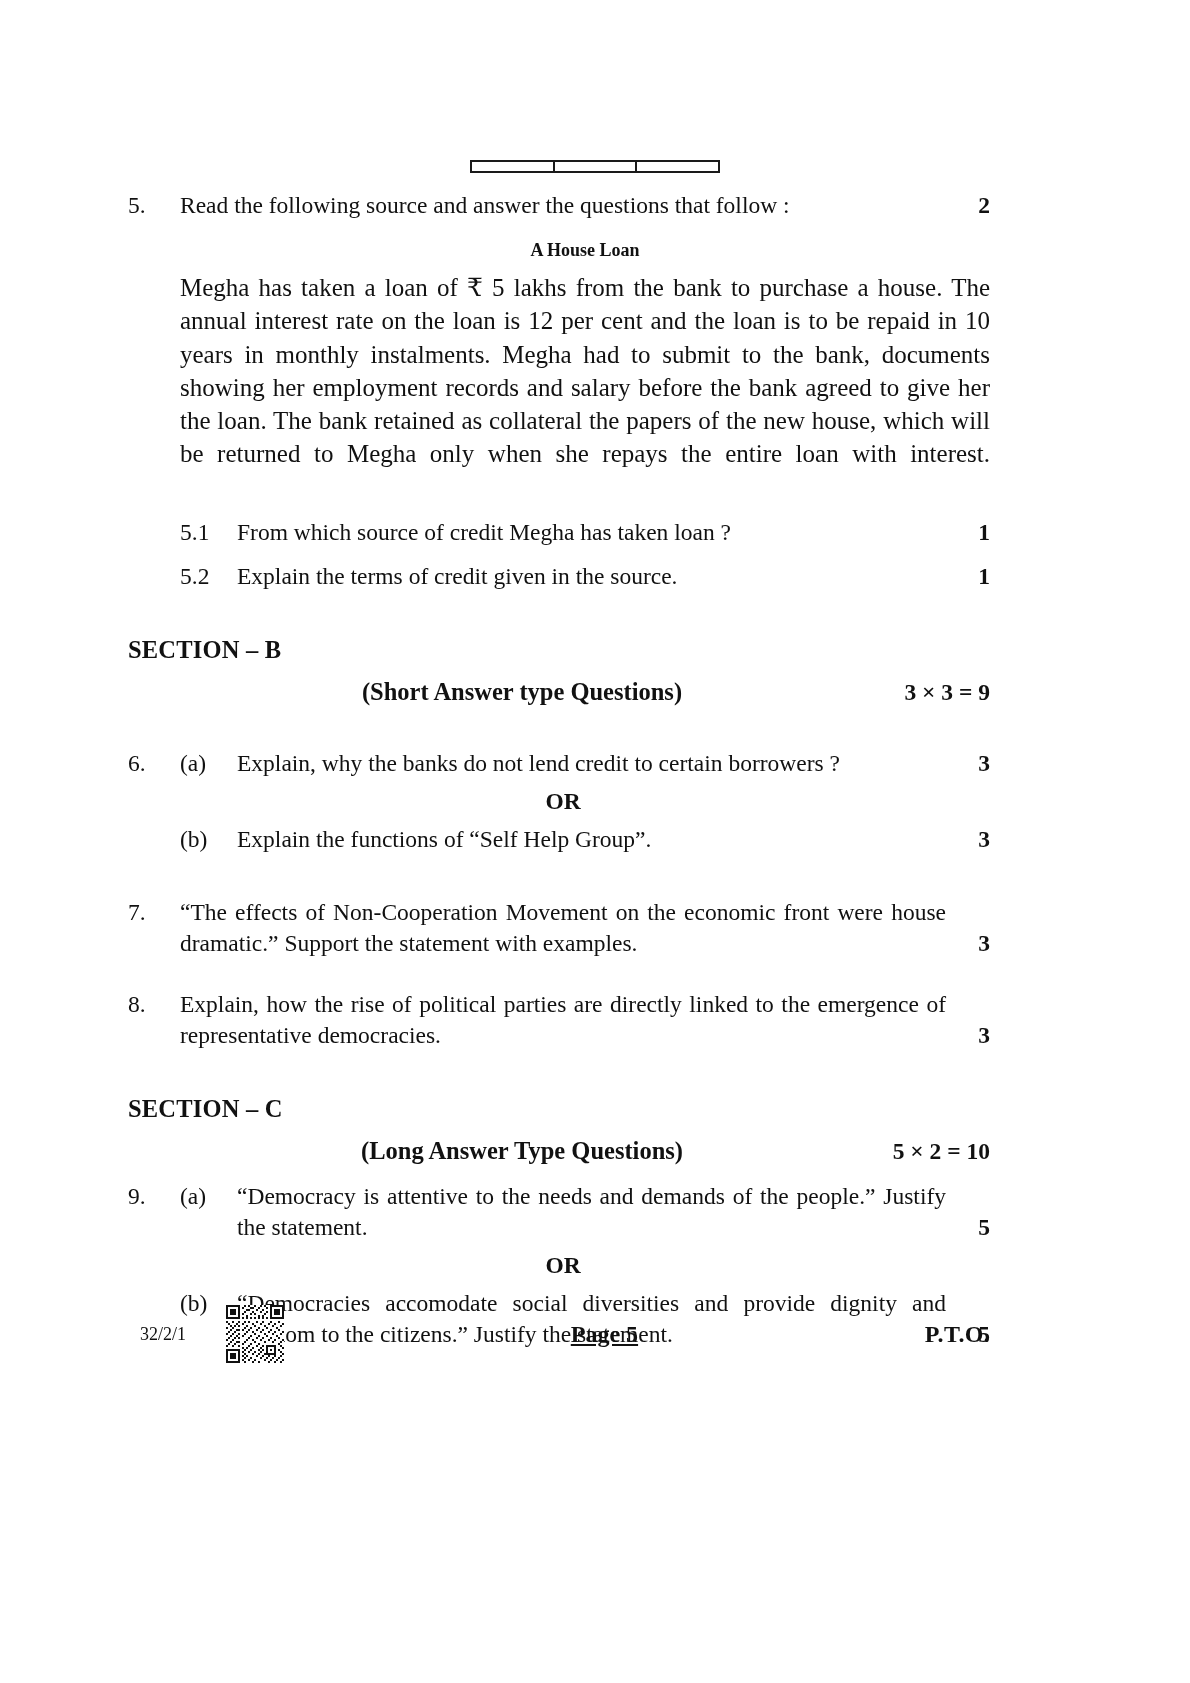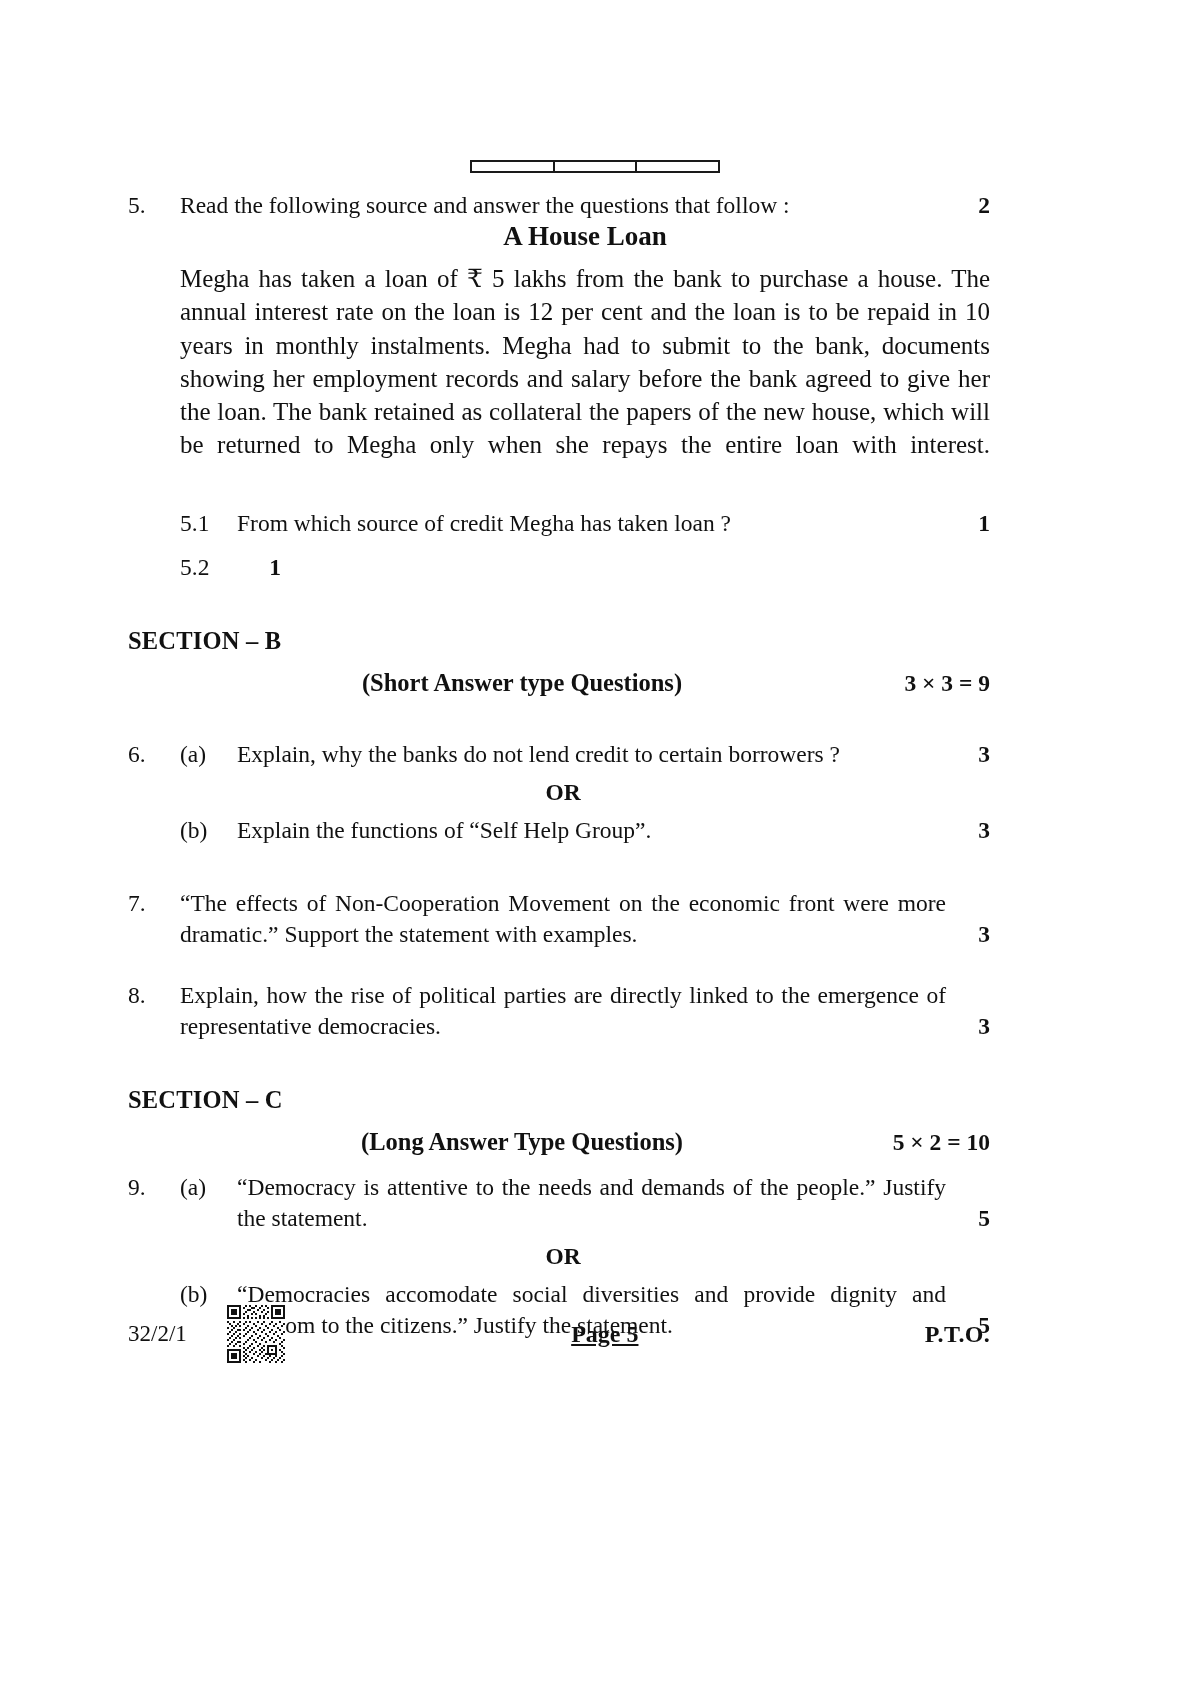--- a/index.html
+++ b/index.html
@@ -96,22 +96,22 @@
   }
   .source-para::after {
     content: "";
     display: inline-block;
     width: 100%;
   }
 
   .source-title {
     text-align: center;
     font-weight: bold;
-    font-size: 27px;
-    margin-top: 0;
+    font-size: 18px;
+    margin-top: 19px;
     margin-bottom: 6px;
     padding-left: 52px;
   }
 
   .sub-q {
     display: flex;
     align-items: flex-end;
     font-size: 23.5px;
     line-height: 1.32;
     margin-top: 13px;
@@ -176,22 +176,23 @@
   .footer {
     position: absolute;
     left: 128px;
     bottom: 320px;
     width: 862px;
     display: flex;
     align-items: center;
     font-size: 23px;
   }
   .footer-code {
-    font-size: 23px;
+    font-size: 18px;
     white-space: nowrap;
+    margin-left: 12px;
   }
   .qr {
     margin-left: 40px;
     width: 58px;
     height: 58px;
     flex: 0 0 58px;
   }
   .footer-center {
     flex: 1 1 auto;
     text-align: center;
@@ -232,20 +233,21 @@
     <div class="source-para">Megha has taken a loan of ₹ 5 lakhs from the bank to purchase a house. The annual interest rate on the loan is 12 per cent and the loan is to be repaid in 10 years in monthly instalments. Megha had to submit to the bank, documents showing her employment records and salary before the bank agreed to give her the loan. The bank retained as collateral the papers of the new house, which will be returned to Megha only when she repays the entire loan with interest.</div>
 
     <div class="sub-q">
       <div class="sub-label">5.1</div>
       <div class="sub-text">From which source of credit Megha has taken loan ?</div>
       <div class="marks">1</div>
     </div>
 
     <div class="sub-q">
       <div class="sub-label">5.2</div>
+      <div class="sub-text">Explain the terms of credit given in the source.</div>
       <div class="marks">1</div>
     </div>
 
     <div class="section-block">
       <div class="section-title">SECTION – B</div>
       <div class="section-sub-row">
         <div class="spacer-left"></div>
         <div class="section-sub">(Short Answer type Questions)</div>
         <div class="section-weight">3 × 3 = 9</div>
       </div>
@@ -266,21 +268,21 @@
       <div class="q-num"></div>
       <div class="q-sub">(b)</div>
       <div class="q-body nojustify">Explain the functions of “Self Help Group”.</div>
       <div class="marks">3</div>
     </div>
 
     <div class="gap-lg"></div>
 
     <div class="q">
       <div class="q-num">7.</div>
-      <div class="q-body">“The effects of Non-Cooperation Movement on the economic front were more dramatic.” Support the statement with examples.</div>
+      <div class="q-body">“The effects of Non-Cooperation Movement on the economic front were house dramatic.” Support the statement with examples.</div>
       <div class="marks blank">0</div>
     </div>
     <div class="q">
       <div class="q-num"></div>
       <div class="q-body"></div>
       <div class="marks" style="margin-top:-31px">3</div>
     </div>
 
     <div class="gap-md"></div>
 

